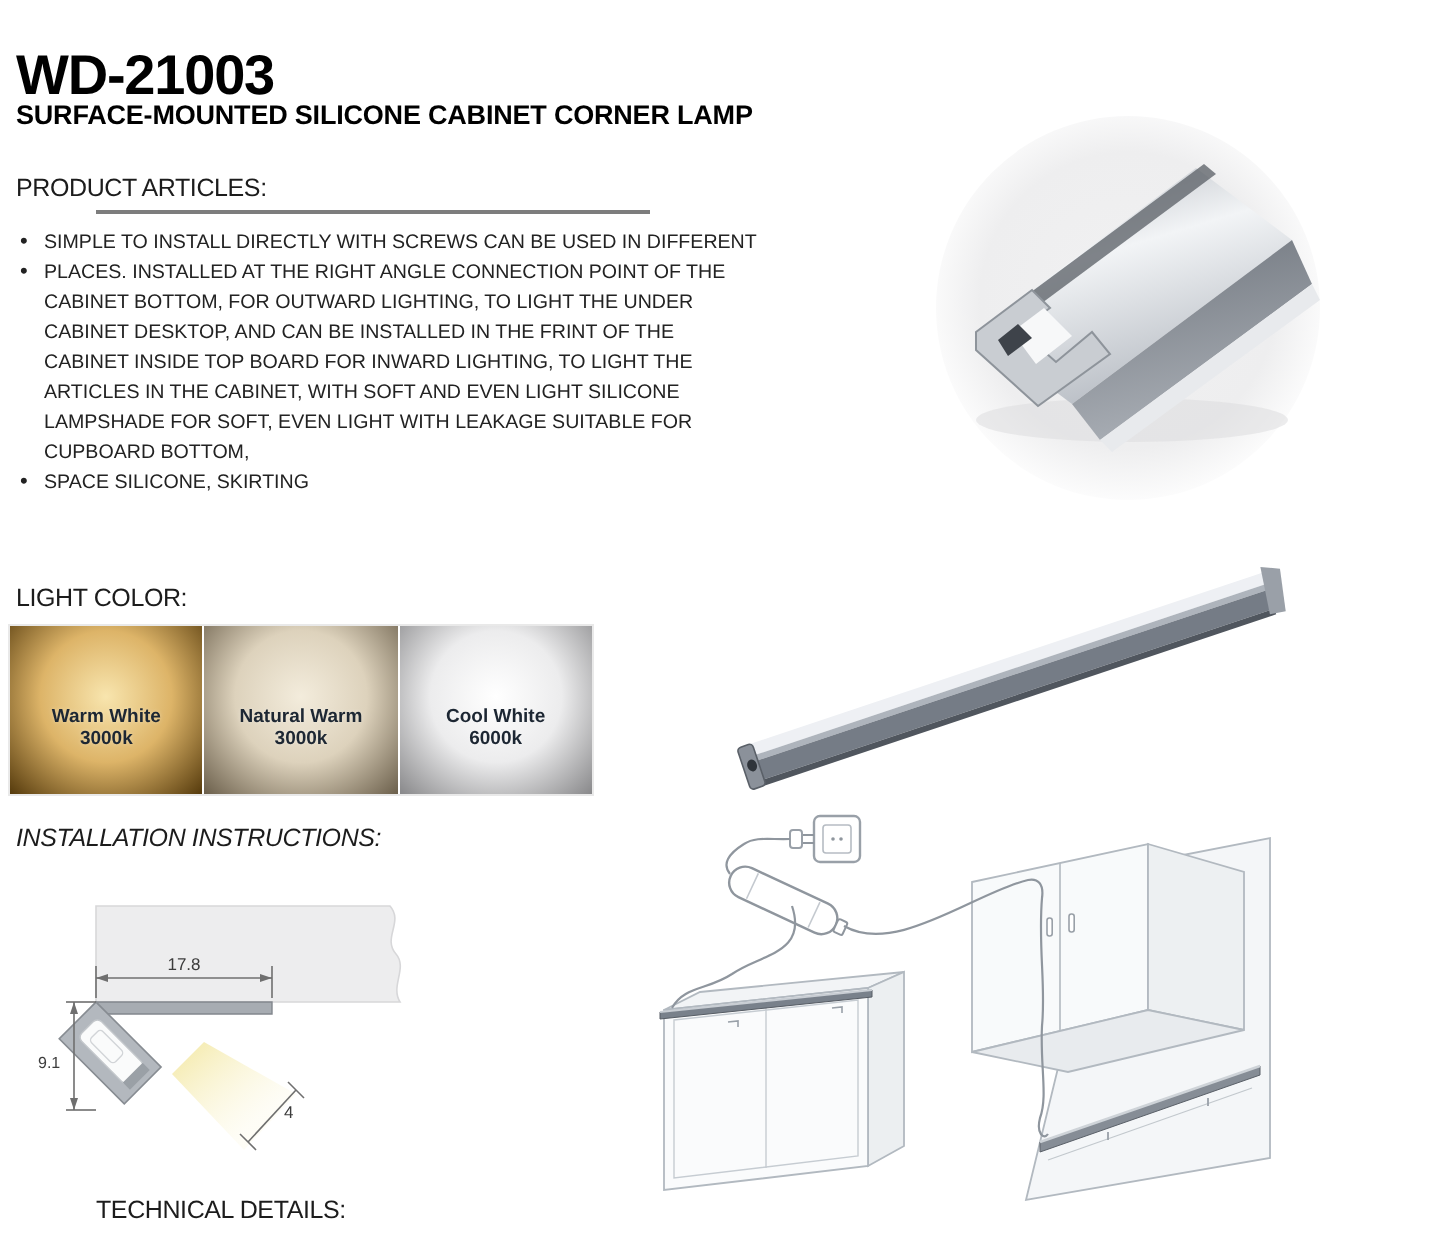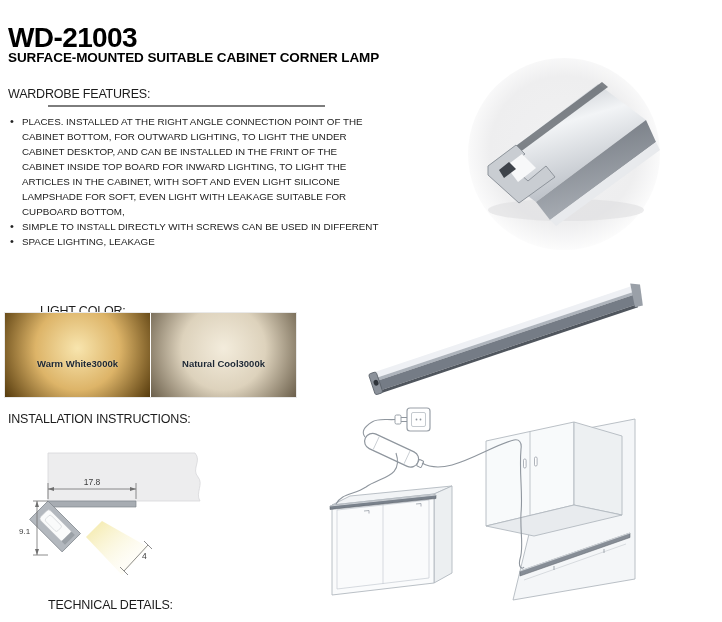--- a/index.html
+++ b/index.html
@@ -26,41 +26,41 @@
   }
   .features-list li{position:relative;padding-left:14px;}
   .features-list li::before{
     content:"\2022";position:absolute;left:2px;top:0;font-size:11px;color:#222;
   }
   .swatch-strip{
     left:5px;top:313px;width:291px;height:84px;display:flex;gap:1px;background:#fff;
     outline:1px solid #e9e9e9;
   }
   .swatch{
-    flex:1;display:flex;flex-direction:row;align-items:center;justify-content:center;
+    flex:1;display:flex;flex-direction:column;align-items:center;justify-content:center;
     padding-top:18px;box-sizing:border-box;
   }
   .swatch .sw-name,.swatch .sw-kelvin{
     font-size:9.5px;font-weight:700;line-height:11.5px;color:#1d2733;text-align:center;
     text-shadow:0 0 2px rgba(255,255,255,0.35);
   }
   svg text{font-family:"Liberation Sans", sans-serif;}
 </style>
 </head>
 <body>
 
 <div class="abs page-title">WD-21003</div>
-<div class="abs page-subtitle">SURFACE-MOUNTED SUITABLE CABINET CORNER LAMP</div>
-
-<div class="abs section-heading" style="left:8px;top:87px;">WARDROBE FEATURES:</div>
+<div class="abs page-subtitle">SURFACE-MOUNTED SILICONE CABINET CORNER LAMP</div>
+
+<div class="abs section-heading" style="left:8px;top:87px;">PRODUCT ARTICLES:</div>
 <div class="abs features-rule"></div>
 <ul class="abs features-list">
+  <li>SIMPLE TO INSTALL DIRECTLY WITH SCREWS CAN BE USED IN DIFFERENT</li>
   <li>PLACES. INSTALLED AT THE RIGHT ANGLE CONNECTION POINT OF THE CABINET BOTTOM, FOR OUTWARD LIGHTING, TO LIGHT THE UNDER CABINET DESKTOP, AND CAN BE INSTALLED IN THE FRINT OF THE CABINET INSIDE TOP BOARD FOR INWARD LIGHTING, TO LIGHT THE ARTICLES IN THE CABINET, WITH SOFT AND EVEN LIGHT SILICONE LAMPSHADE FOR SOFT, EVEN LIGHT WITH LEAKAGE SUITABLE FOR CUPBOARD BOTTOM,</li>
-  <li>SIMPLE TO INSTALL DIRECTLY WITH SCREWS CAN BE USED IN DIFFERENT</li>
-  <li>SPACE LIGHTING, LEAKAGE</li>
+  <li>SPACE SILICONE, SKIRTING</li>
 </ul>
 
 <svg class="abs" style="left:448px;top:58px;" width="246" height="192" viewBox="0 0 246 192">
   <defs>
     <radialGradient id="vign" cx="50%" cy="48%" r="55%">
       <stop offset="0%" stop-color="#f1f1f2"></stop>
       <stop offset="70%" stop-color="#eeeeef"></stop>
       <stop offset="100%" stop-color="#ffffff"></stop>
     </radialGradient>
     <linearGradient id="silverTop" x1="0" y1="0" x2="0.4" y2="1">
@@ -79,45 +79,49 @@
     <polygon points="40,108 150,26 198,62 88,144" fill="url(#silverTop)"></polygon>
     <polygon points="46,104 154,24 160,29 52,109" fill="#585d64" opacity="0.75"></polygon>
     <polygon points="88,144 198,62 208,84 102,162" fill="url(#silverFace)"></polygon>
     <polygon points="102,162 208,84 212,92 108,168" fill="#e8eaed"></polygon>
     <path d="M40,108 L68,87 L77,96 L62,107 L80,123 L98,108 L107,119 L71,145 L40,117 Z" fill="#c9cdd2" stroke="#8e949b" stroke-width="1"></path>
     <polygon points="58,108 74,96 88,110 70,124" fill="#f7f8f9"></polygon>
     <polygon points="51,112 61,104 68,111 56,120" fill="#3e434a"></polygon>
   </g>
 </svg>
 
-<div class="abs section-heading" style="left:8px;top:304px;margin-left:32px;">LIGHT COLOR:</div>
+<div class="abs section-heading" style="left:8px;top:292px;">LIGHT COLOR:</div>
 <div class="abs swatch-strip">
   <div class="swatch" style="background: radial-gradient(circle at 50% 42%, rgb(248, 229, 174) 0%, rgb(221, 180, 104) 48%, rgb(85, 58, 12) 100%);">
     <div class="sw-name">Warm White</div>
     <div class="sw-kelvin">3000k</div>
   </div>
   <div class="swatch" style="background: radial-gradient(circle at 50% 42%, rgb(243, 236, 220) 0%, rgb(221, 210, 188) 48%, rgb(107, 95, 75) 100%);">
-    <div class="sw-name">Natural Cool</div>
+    <div class="sw-name">Natural Warm</div>
     <div class="sw-kelvin">3000k</div>
+  </div>
+  <div class="swatch" style="background: radial-gradient(circle at 50% 42%, rgb(255, 255, 255) 0%, rgb(236, 236, 237) 48%, rgb(136, 136, 138) 100%);">
+    <div class="sw-name">Cool White</div>
+    <div class="sw-kelvin">6000k</div>
   </div>
 </div>
 
 <svg class="abs" style="left:355px;top:272px;" width="350" height="130" viewBox="0 0 350 130">
   <g transform="rotate(-18.5 22 112)">
     <rect x="22" y="100" width="272" height="6" fill="#eef0f4"></rect>
     <rect x="22" y="106" width="272" height="3" fill="#aeb4bc"></rect>
     <rect x="22" y="109" width="272" height="10" fill="#757c86"></rect>
     <rect x="22" y="119" width="272" height="3" fill="#50565e"></rect>
     <polygon points="294,97 303,101 299,122 291,121" fill="#9aa0a8"></polygon>
     <rect x="17" y="100" width="8" height="22" rx="2" fill="#8b919a" stroke="#5a6068" stroke-width="0.8"></rect>
     <ellipse cx="21.5" cy="110.5" rx="2.4" ry="3" fill="#2f343a"></ellipse>
   </g>
 </svg>
 
-<div class="abs section-heading" style="left:8px;top:412px;">INSTALLATION INSTRUCTIONS:</div>
+<div class="abs section-heading" style="left:8px;top:412px;font-style:italic;">INSTALLATION INSTRUCTIONS:</div>
 
 <svg class="abs" style="left:18px;top:443px;" width="225" height="148" viewBox="0 0 225 148">
   <defs>
     <linearGradient id="beamGrad" x1="0" y1="0" x2="0.7" y2="0.7">
       <stop offset="0%" stop-color="#f2e69c" stop-opacity="0.95"></stop>
       <stop offset="100%" stop-color="#fbf6da" stop-opacity="0.25"></stop>
     </linearGradient>
   </defs>
 
   <path d="M30,10 L177,10 C184,18 173,26 180,34 C186,41 177,50 182,58 L30,58 Z" fill="#ededee" stroke="#d7d7d9" stroke-width="0.8"></path>

